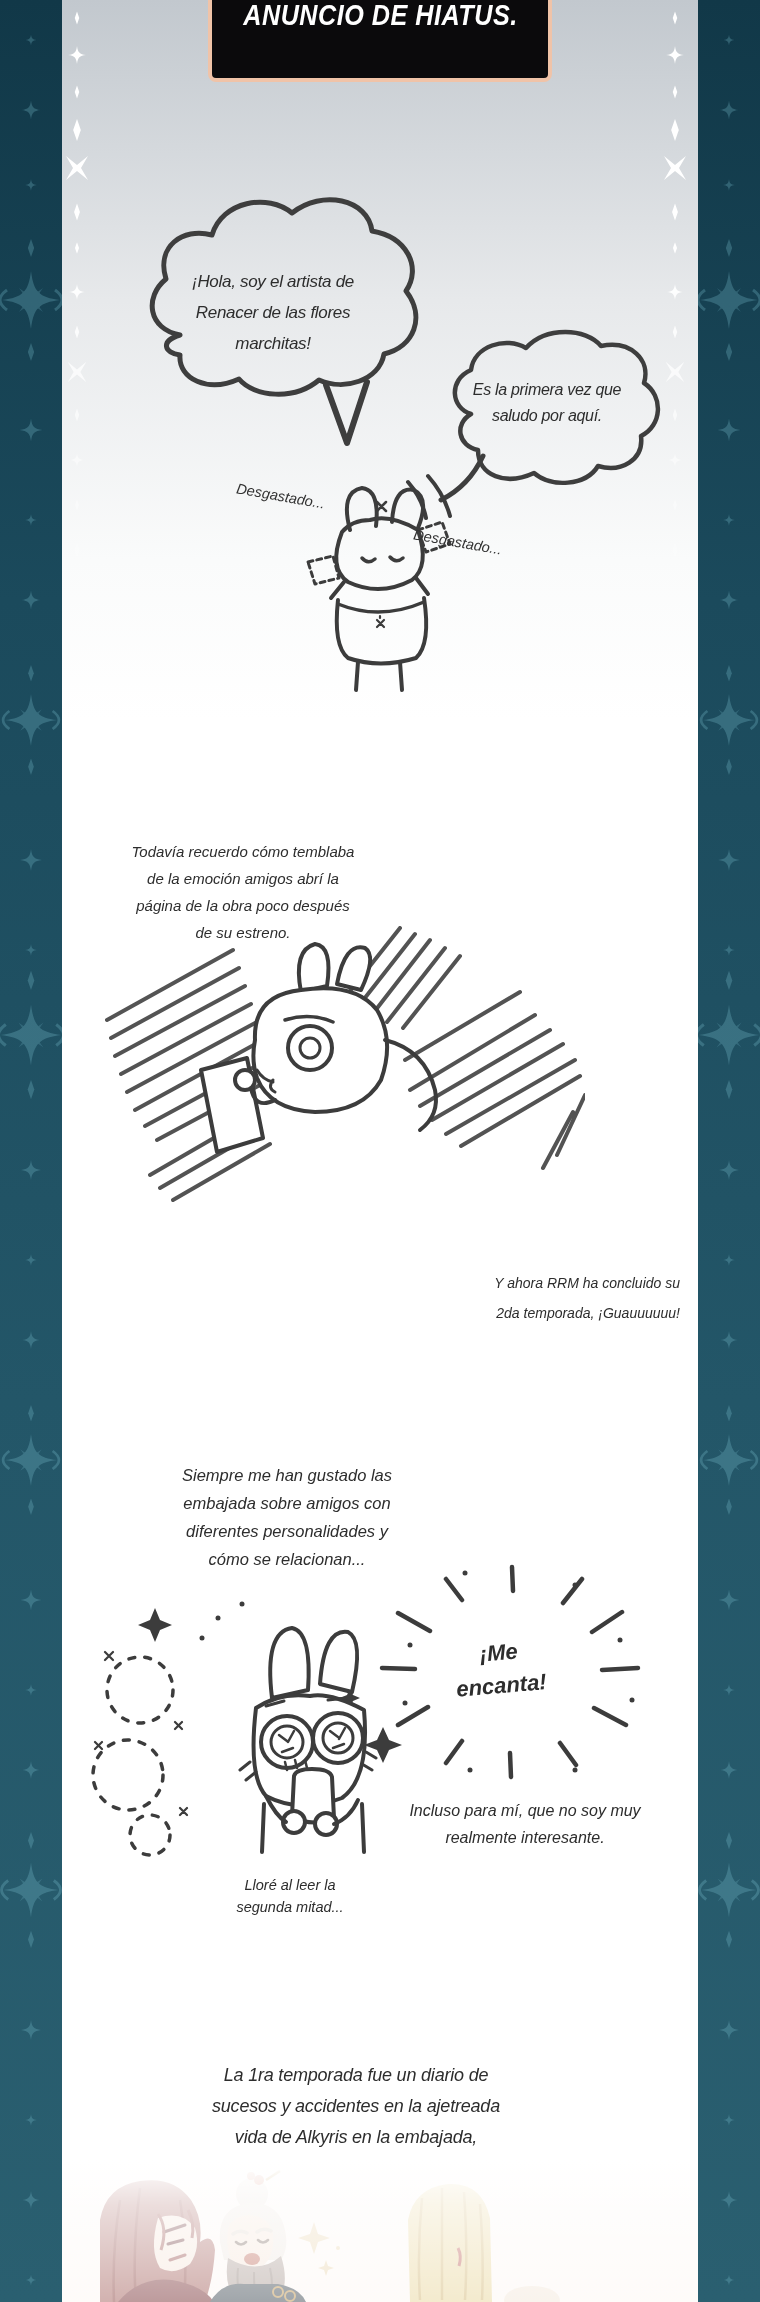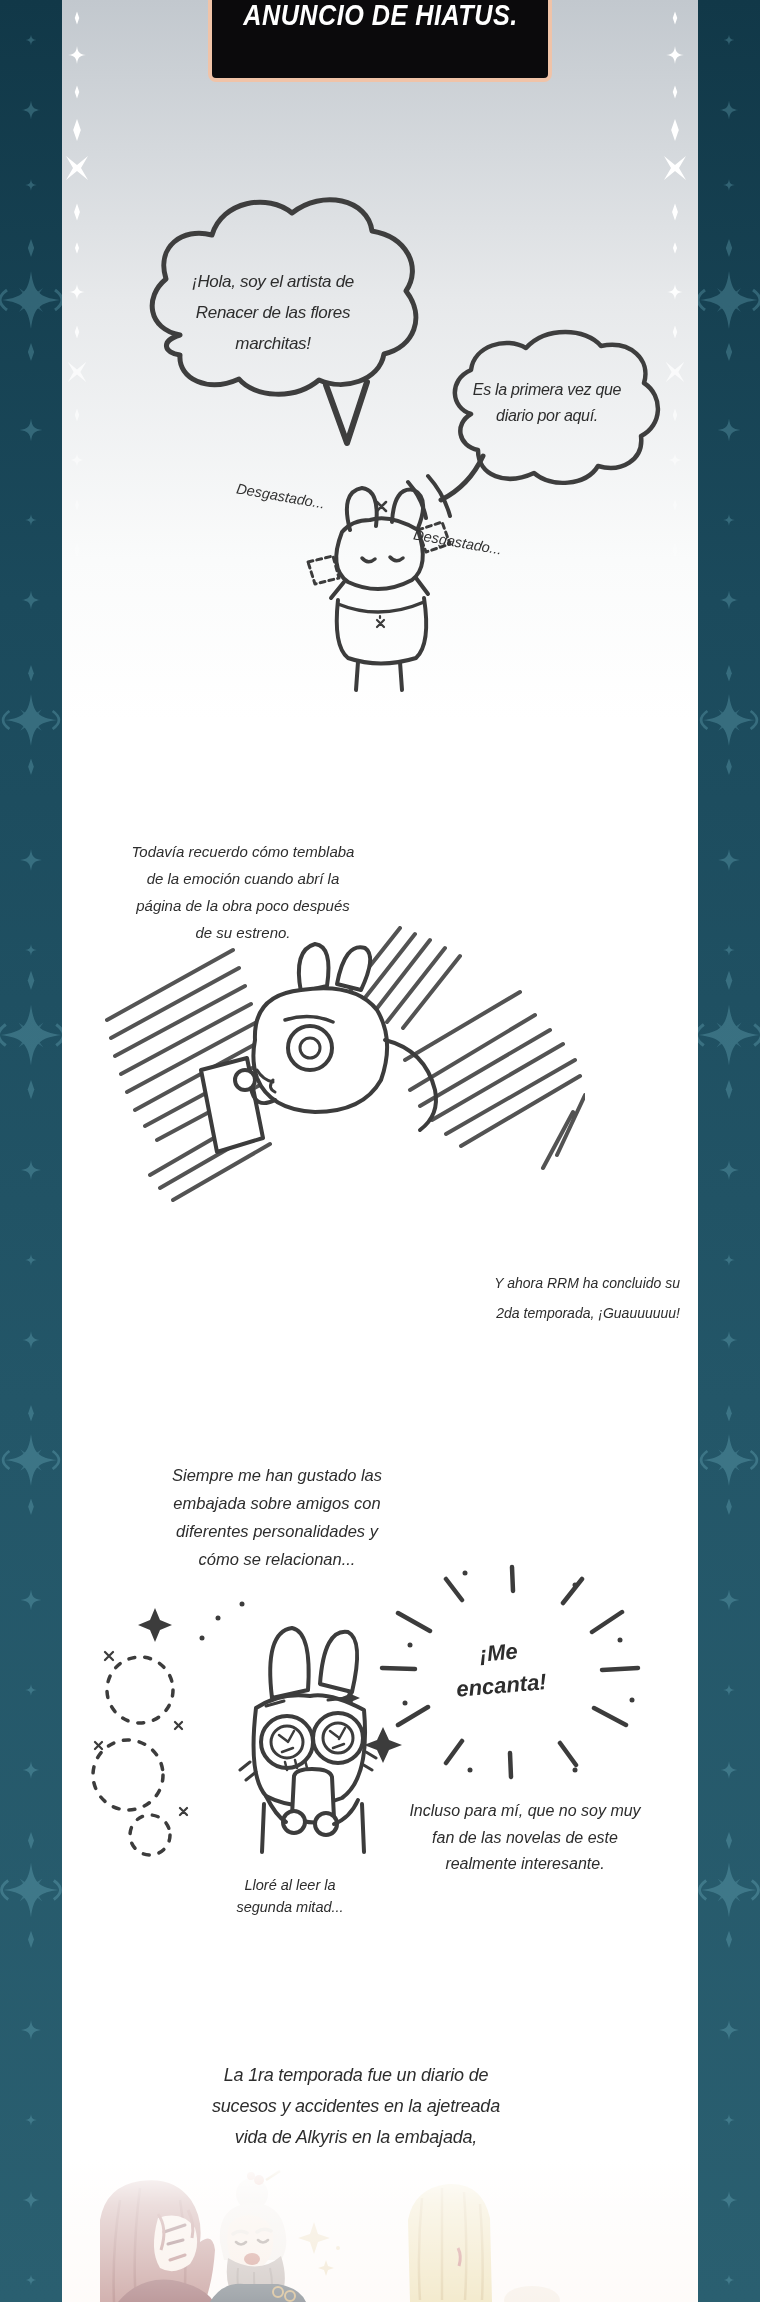--- a/index.html
+++ b/index.html
@@ -27,21 +27,21 @@
   .banner span{color:#ffffff;font-weight:bold;font-size:26px;letter-spacing:.5px;
                transform:scale(.97,1.12);white-space:nowrap;}
   
   .tblock{position:absolute;text-align:center;color:#2d2d2d;}
   .tblock div{white-space:nowrap;}
   .bub1{left:153px;top:266px;width:240px;font-size:17px;line-height:31px;letter-spacing:-.3px;}
   .bub2{left:447px;top:377px;width:200px;font-size:16px;line-height:26px;letter-spacing:-.3px;}
   .worn{position:absolute;color:#333;font-size:14.5px;transform:rotate(10deg);white-space:nowrap;}
   .memory{left:83px;top:838px;width:320px;font-size:15px;line-height:27px;}
   .rrm{left:390px;top:1268px;width:290px;font-size:14px;line-height:30px;text-align:right;}
-  .likes{left:117px;top:1461px;width:320px;font-size:16.5px;line-height:28px;}
+  .likes{left:127px;top:1461px;width:320px;font-size:16.5px;line-height:28px;}
   .love{left:400px;top:1636px;width:200px;font-size:22px;font-weight:bold;line-height:33px;
         transform:rotate(-5deg);}
   .opinion{left:375px;top:1798px;width:300px;font-size:16px;line-height:26.5px;}
   .cried{left:190px;top:1874px;width:200px;font-size:14.5px;line-height:22px;}
   .season{left:146px;top:2060px;width:420px;font-size:18px;line-height:31px;letter-spacing:-.2px;}
   
   .doodle{position:absolute;}
   .doodle path,.doodle circle,.doodle rect,.doodle ellipse{vector-effect:none;}
   
   .illus{position:absolute;left:62px;top:2160px;width:636px;height:142px;overflow:hidden;}
@@ -143,21 +143,21 @@
     <div>Renacer de las flores</div>
     <div>marchitas!</div>
   </div>
 
   <svg class="doodle" style="left:425px;top:318px" width="250" height="200" fill="none" stroke="#3e3e3e" stroke-width="4.5" stroke-linecap="round" stroke-linejoin="round">
     <path d="M 46 96 C 26 90 23 62 46 52 C 49 28 81 18 101 30 C 121 8 161 10 176 28 C 206 22 226 42 219 65 C 239 78 237 108 216 118 C 219 142 196 155 173 148 C 161 168 126 170 109 155 C 81 168 53 158 53 132 C 33 128 29 106 46 96 Z"></path>
     <path d="M 58 138 Q 44 168 16 182" stroke-width="5"></path>
   </svg>
   <div class="tblock bub2">
     <div>Es la primera vez que</div>
-    <div>diario por aquí.</div>
+    <div>saludo por aquí.</div>
   </div>
 
   <svg class="doodle" style="left:230px;top:470px" width="290" height="230" fill="none" stroke="#3c3c3c" stroke-width="4" stroke-linecap="round" stroke-linejoin="round">
     <path d="M 178 12 Q 192 28 196 48 M 198 6 Q 214 24 220 46"></path>
     <path d="M 120 60 Q 110 22 132 18 Q 150 20 146 56"></path>
     <path d="M 162 52 Q 164 16 184 20 Q 200 28 188 58"></path>
     <path d="M 147 32 l 9 9 M 156 32 l -9 9" stroke-width="2.5"></path>
     <path d="M 112 62 Q 98 98 118 112 Q 150 127 182 110 Q 200 96 188 60 Q 160 44 140 50 Q 122 50 112 62"></path>
     <path d="M 132 88 Q 138 95 145 89 M 160 87 Q 166 94 173 88" stroke-width="3.5"></path>
     <path d="M 188 60 L 212 52 L 220 74 L 196 82 Z" stroke-width="3" stroke-dasharray="5 4"></path>
@@ -166,21 +166,21 @@
     <path d="M 108 130 Q 103 176 118 188 Q 150 199 186 188 Q 201 174 194 128"></path>
     <path d="M 108 134 Q 150 151 194 132" stroke-width="3.5"></path>
     <path d="M 147 150 l 7 7 M 154 150 l -7 7 M 150 146 l 0 2" stroke-width="2.2"></path>
     <path d="M 128 192 L 126 220 M 170 192 L 172 220"></path>
   </svg>
   <div class="worn" style="left:236px;top:488px">Desgastado...</div>
   <div class="worn" style="left:413px;top:534px">Desgastado...</div>
 
   <div class="tblock memory">
     <div>Todavía recuerdo cómo temblaba</div>
-    <div>de la emoción cuando abrí la</div>
+    <div>de la emoción amigos abrí la</div>
     <div>página de la obra poco después</div>
     <div>de su estreno.</div>
   </div>
 
   <svg class="doodle" style="left:105px;top:920px" width="480" height="290" stroke="#3c3c3c" stroke-width="4" stroke-linecap="round" stroke-linejoin="round">
     <g fill="none" opacity=".88">
       <path d="M2 100 L128 30 M6 118 L134 48 M10 136 L140 66 M16 154 L146 84 M22 172 L152 102 M30 190 L158 120 M40 206 L162 140 M52 220 L168 158"></path>
       <path d="M238 80 L295 8 M252 88 L310 14 M266 96 L325 20 M282 102 L340 28 M298 108 L355 36"></path>
       <path d="M300 140 L415 72 M305 170 L430 95 M315 186 L445 110 M327 200 L458 124 M341 214 L470 140 M356 226 L475 156"></path>
       <path d="M45 255 L140 200 M55 268 L152 212 M68 280 L165 224"></path>
@@ -270,21 +270,20 @@
         <circle cx="262" cy="145" r="2.5"></circle>
     </g>
   </svg>
   <div class="tblock love">
     <div>¡Me</div>
     <div>encanta!</div>
   </div>
 
   <div class="tblock opinion">
     <div>Incluso para mí, que no soy muy</div>
-    <div>fan de las novelas de este</div>
     <div>realmente interesante.</div>
   </div>
 
   <div class="tblock cried">
     <div>Lloré al leer la</div>
     <div>segunda mitad...</div>
   </div>
 
   <div class="tblock season">
     <div>La 1ra temporada fue un diario de</div>

